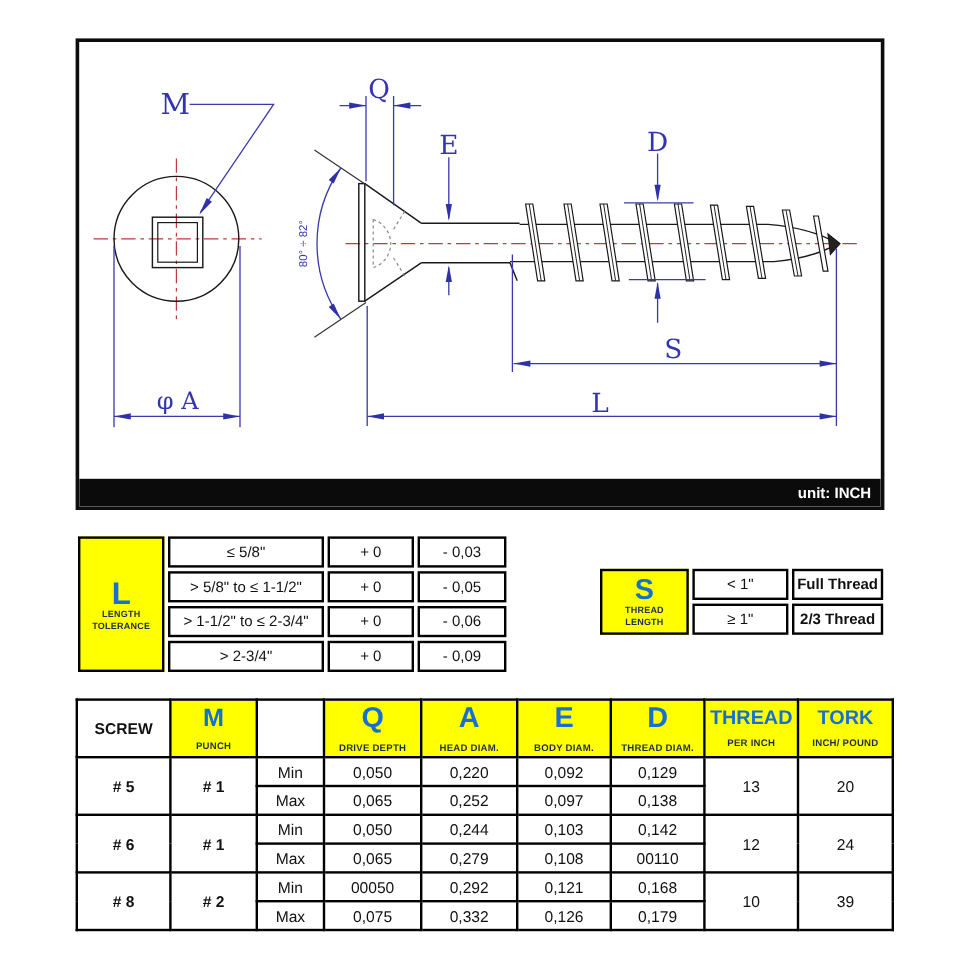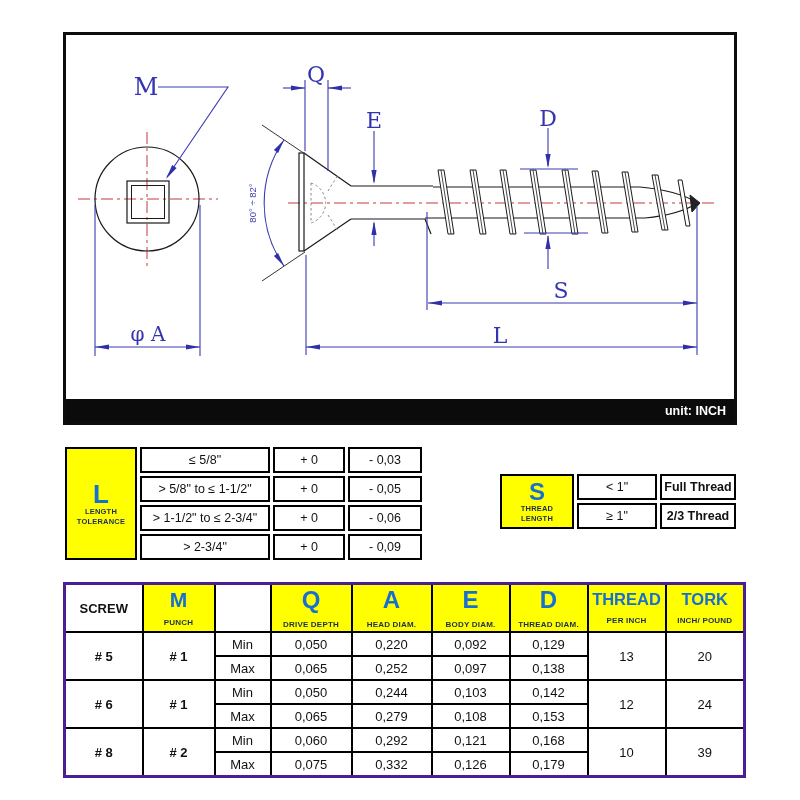--- a/index.html
+++ b/index.html
@@ -21,21 +21,21 @@
   .ltable{left:65px;top:447px;grid-template-columns:72px 130px 72px 74px;grid-auto-rows:26px;}
   .ltable .head{grid-row:1 / span 4;}
   .ltable .head .bigletter{font-size:26px;line-height:1;}
   .stable{left:500px;top:474px;grid-template-columns:74px 80px 76px;grid-auto-rows:26px;}
   .stable .head{grid-row:1 / span 2;}
   .stable .head .bigletter{font-size:24px;line-height:1;}
   .boldval{font-weight:bold;}
 
   
   table.spec{position:absolute;left:63px;top:582px;border-collapse:collapse;table-layout:fixed;
-             border:3px solid #4c1d95;background:#fff;}
+             border:1px solid #4c1d95;background:#fff;}
   table.spec td,table.spec th{border:2px solid #000;padding:0;text-align:center;vertical-align:middle;
              font-size:13px;color:#111;overflow:hidden;}
   table.spec th{height:46px;}
   table.spec td{height:22px;}
   .yellow{background:#ffff00;}
   .hbig{display:block;color:#176fd0;font-weight:bold;font-size:24px;line-height:1.05;}
   .hbig.md{font-size:21px;}
   .hbig.sm{font-size:16.5px;}
   .hsmall{display:block;font-size:8px;font-weight:bold;color:#1c2e52;letter-spacing:.2px;margin-top:7px;}
   .screwcell{color:#176fd0;font-weight:bold;font-size:16.5px;}
@@ -262,28 +262,28 @@
     <td>0,103</td>
     <td>0,142</td>
     <td rowspan="2">12</td>
     <td rowspan="2">24</td>
   </tr>
   <tr class="submax">
     <td class="mm">Max</td>
     <td>0,065</td>
     <td>0,279</td>
     <td>0,108</td>
-    <td>0,153</td>
+    <td>00110</td>
   </tr>
 
   <tr class="grp">
     <td class="idcell" rowspan="2"># 8</td>
     <td class="idcell" rowspan="2"># 2</td>
     <td class="mm">Min</td>
-    <td>0,060</td>
+    <td>00050</td>
     <td>0,292</td>
     <td>0,121</td>
     <td>0,168</td>
     <td rowspan="2">10</td>
     <td rowspan="2">39</td>
   </tr>
   <tr class="submax">
     <td class="mm">Max</td>
     <td>0,075</td>
     <td>0,332</td>

